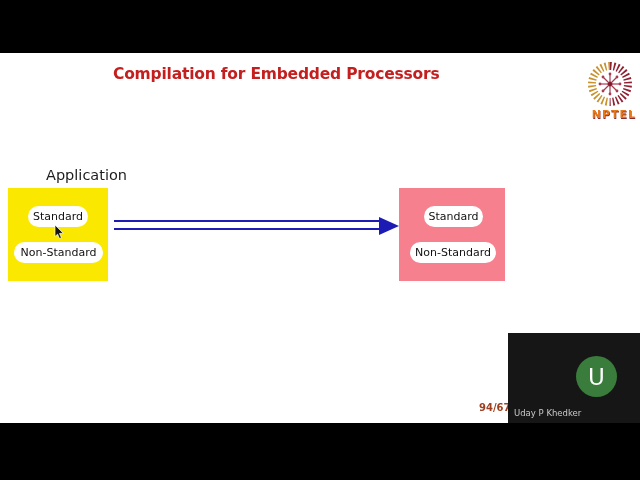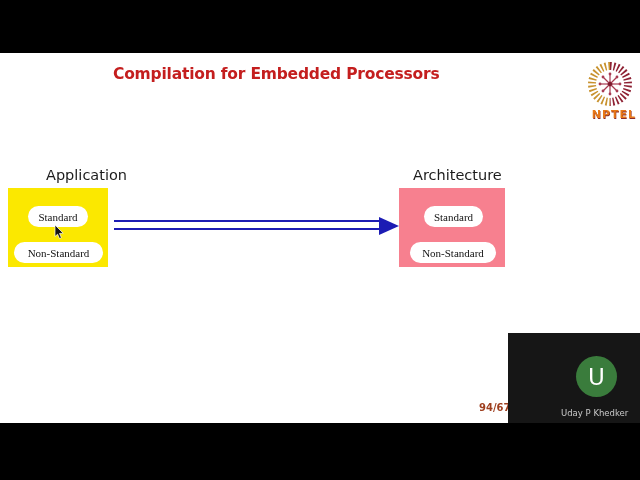--- a/index.html
+++ b/index.html
@@ -24,21 +24,21 @@
     margin-top:-2px;font-size:11px;font-weight:bold;letter-spacing:1px;
     color:var(--nptel-orange,#e87817);text-shadow:0.5px 0.5px 0 #8c2d2d;
   }
 
   .diagram-label{
     position:absolute;font-size:14.5px;color:#1c1c1c;white-space:nowrap;
   }
   .label-app{left:22px;top:167px;margin-left:24px;}
   .label-arch{left:413px;top:167px;}
 
-  .dbox{position:absolute;top:188px;height:79px;font-family:Liberation Serif, serif;}
+  .dbox{position:absolute;top:188px;height:93px;}
   .dbox.yellow{left:8px;width:100px;background:var(--application-yellow,#fbe800);}
   .dbox.pink{left:399px;width:106px;background:var(--architecture-pink,#f7808f);}
 
   .pill{
     position:absolute;height:21px;background:#ffffff;border-radius:11px;
     font-size:11px;color:#111;display:flex;align-items:center;justify-content:center;
     white-space:nowrap;
   }
   .pill.app-std{left:20px;top:18px;width:60px;}
   .pill.app-non{left:6px;top:54px;width:89px;}
@@ -70,21 +70,21 @@
     position:absolute;left:508px;top:333px;width:132px;height:90px;
     background:var(--overlay-background,#161616);
   }
   .avatar{
     position:absolute;left:68px;top:23px;width:41px;height:41px;border-radius:50%;
     background:var(--avatar-green,#3a7c3c);color:#fff;
     display:flex;align-items:center;justify-content:center;
     font-size:23px;font-weight:400;
   }
   .participant-name{
-    position:absolute;left:6px;top:75px;font-size:8.5px;color:#c9c9c9;white-space:nowrap;margin-left:47px;
+    position:absolute;left:6px;top:75px;font-size:8.5px;color:#c9c9c9;white-space:nowrap;
   }
 </style>
 </head>
 <body>
 
 <div class="stage">
 
   <div class="bar top"></div>
   <div class="bar bottom"></div>
 
@@ -111,21 +111,20 @@
           <circle cx="-7" cy="7" r="1.4"></circle>
             <circle cx="7" cy="-7" r="1.4"></circle>
         </g>
         <rect x="-2" y="-2" width="4" height="4" transform="rotate(45)" fill="#7d1b2e"></rect>
       </g>
     </svg>
     <div class="nptel-text">NPTEL</div>
   </div>
 
   <div class="diagram-label label-app">Application</div>
-  <div class="diagram-label label-arch">Architecture</div>
 
   <div class="dbox yellow">
     <div class="pill app-std">Standard</div>
     <div class="pill app-non">Non-Standard</div>
   </div>
 
   <div class="dbox pink">
     <div class="pill arch-std">Standard</div>
     <div class="pill arch-non">Non-Standard</div>
   </div>

